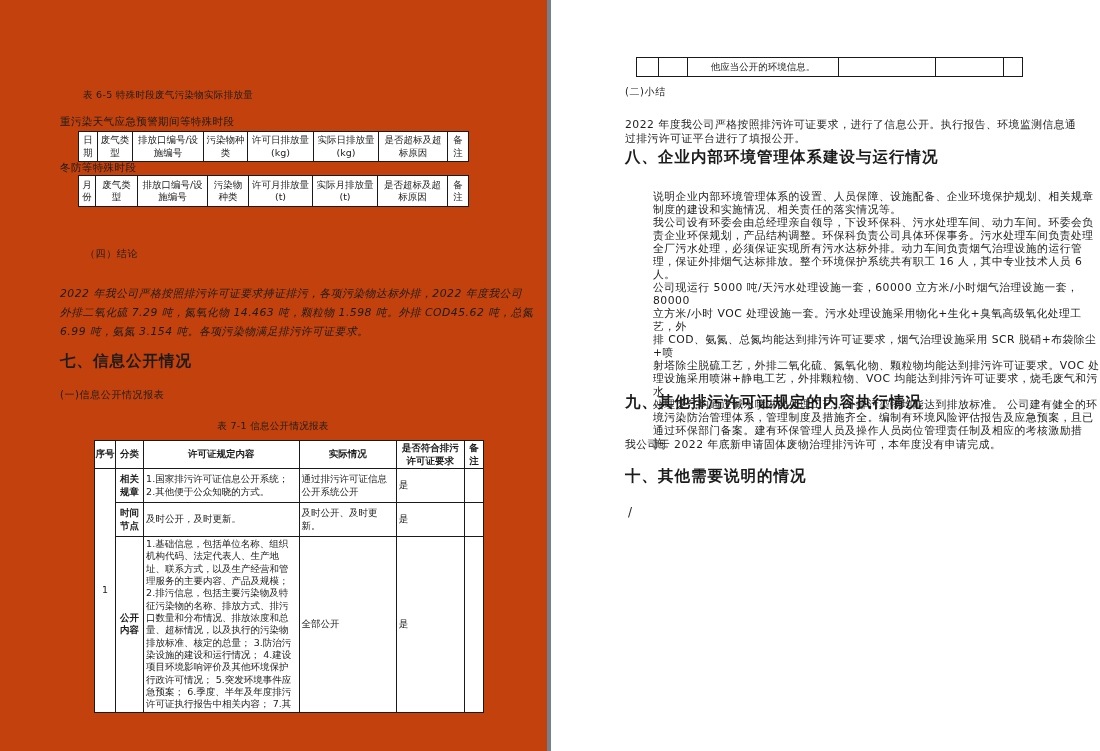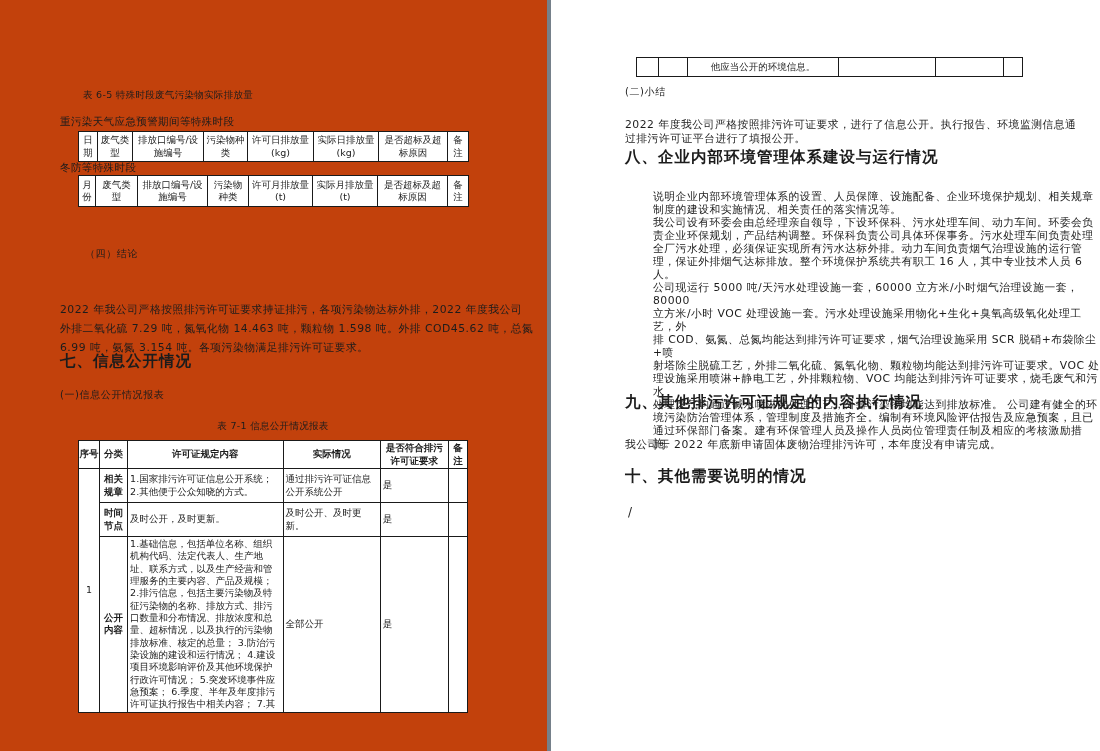--- a/index.html
+++ b/index.html
@@ -82,31 +82,31 @@
       <td>许可月排放量(t)</td>
       <td>实际月排放量(t)</td>
       <td>是否超标及超标原因</td>
       <td>备注</td>
     </tr>
   </tbody>
     </table>
 
   <div class="abs sub-heading" style="left:85px;top:247px;">（四）结论</div>
 
-  <div class="abs body-text" style="left:60px;top:300px;line-height:19px;">2022 年我公司严格按照排污许可证要求持证排污，各项污染物达标外排，2022 年度我公司
+  <div class="abs body-text" style="left:60px;top:284px;line-height:19px;font-style:italic;">2022 年我公司严格按照排污许可证要求持证排污，各项污染物达标外排，2022 年度我公司
 外排二氧化硫 7.29 吨，氮氧化物 14.463 吨，颗粒物 1.598 吨。外排 COD45.62 吨，总氮
 6.99 吨，氨氮 3.154 吨。各项污染物满足排污许可证要求。</div>
 
   <div class="abs big-heading" style="left:60px;top:351px;">七、信息公开情况</div>
 
   <div class="abs sub-heading" style="left:60px;top:388px;">(一)信息公开情况报表</div>
 
   <div class="abs caption center" style="left:78px;top:420px;width:390px;">表 7-1 信息公开情况报表</div>
 
-  <table class="abs t71" style="left:78px;top:440px;width:390px;padding-left:36px;">
+  <table class="abs t71" style="left:94px;top:440px;width:390px;padding-left:36px;">
     <colgroup>
       <col style="width:21px">
         <col style="width:28px">
         <col style="width:155px">
       <col style="width:97px">
         <col style="width:68px">
         <col style="width:19px">
     </colgroup>
     <tbody>
         <tr style="height:28px">

